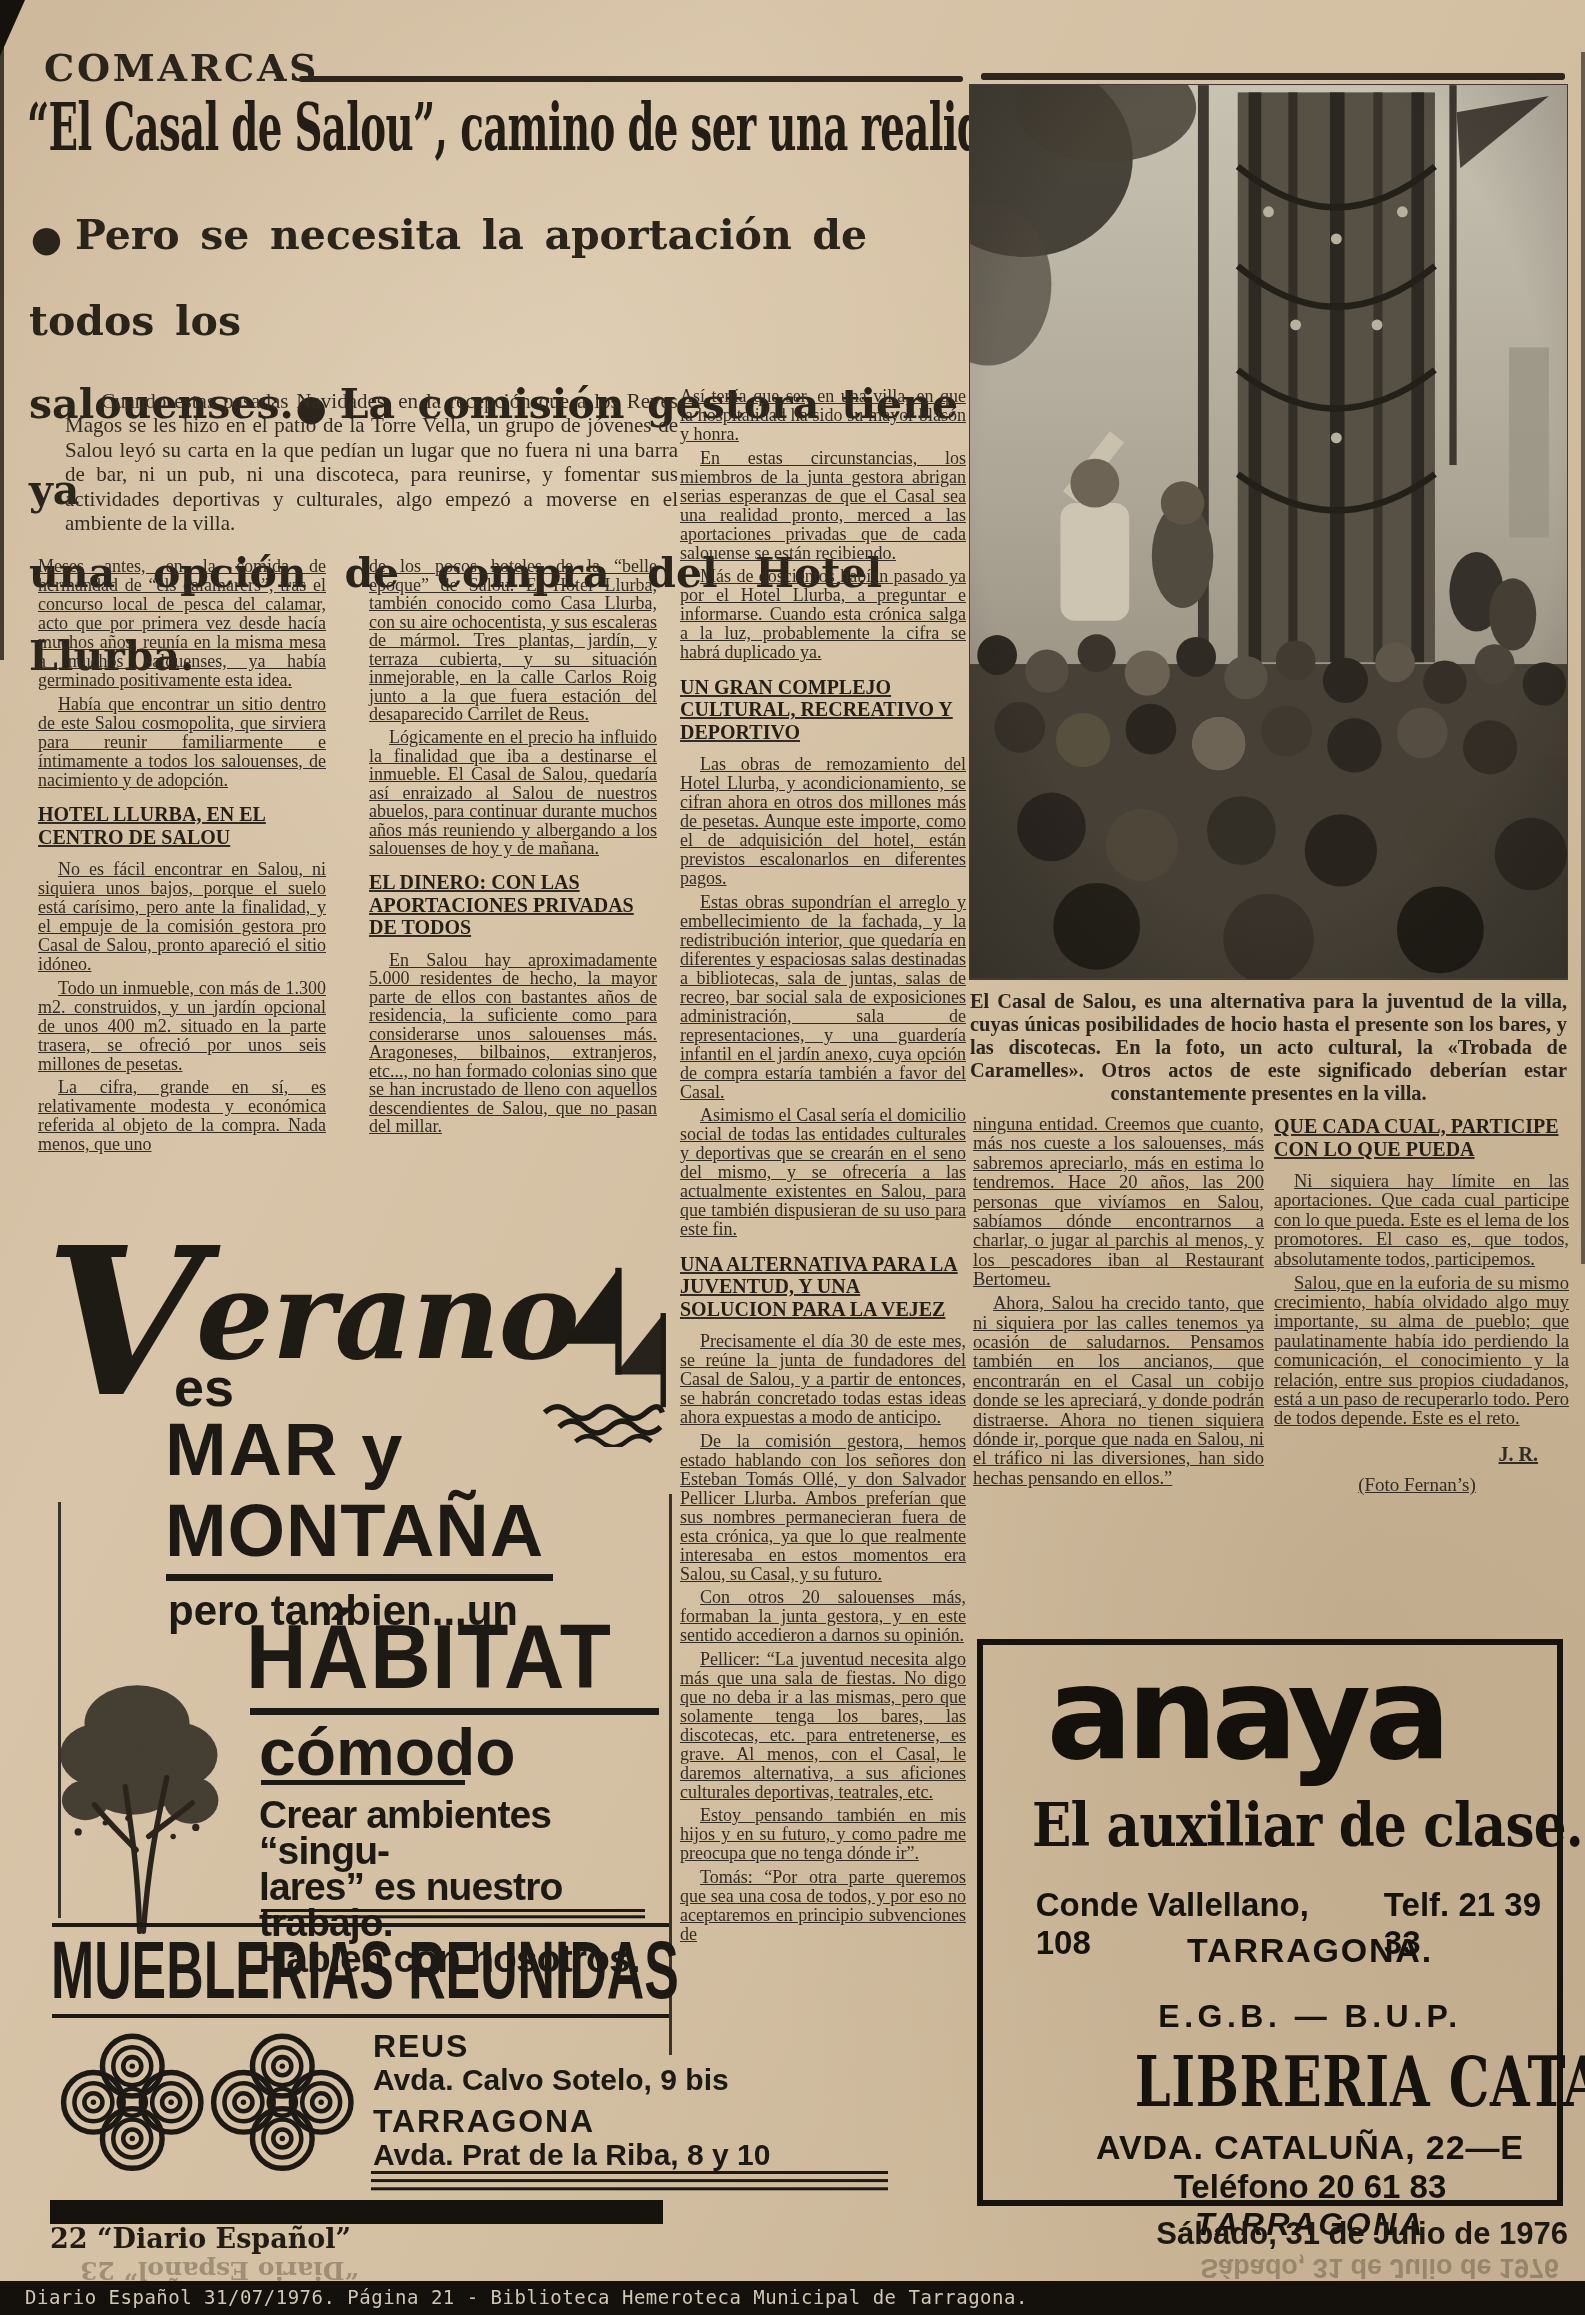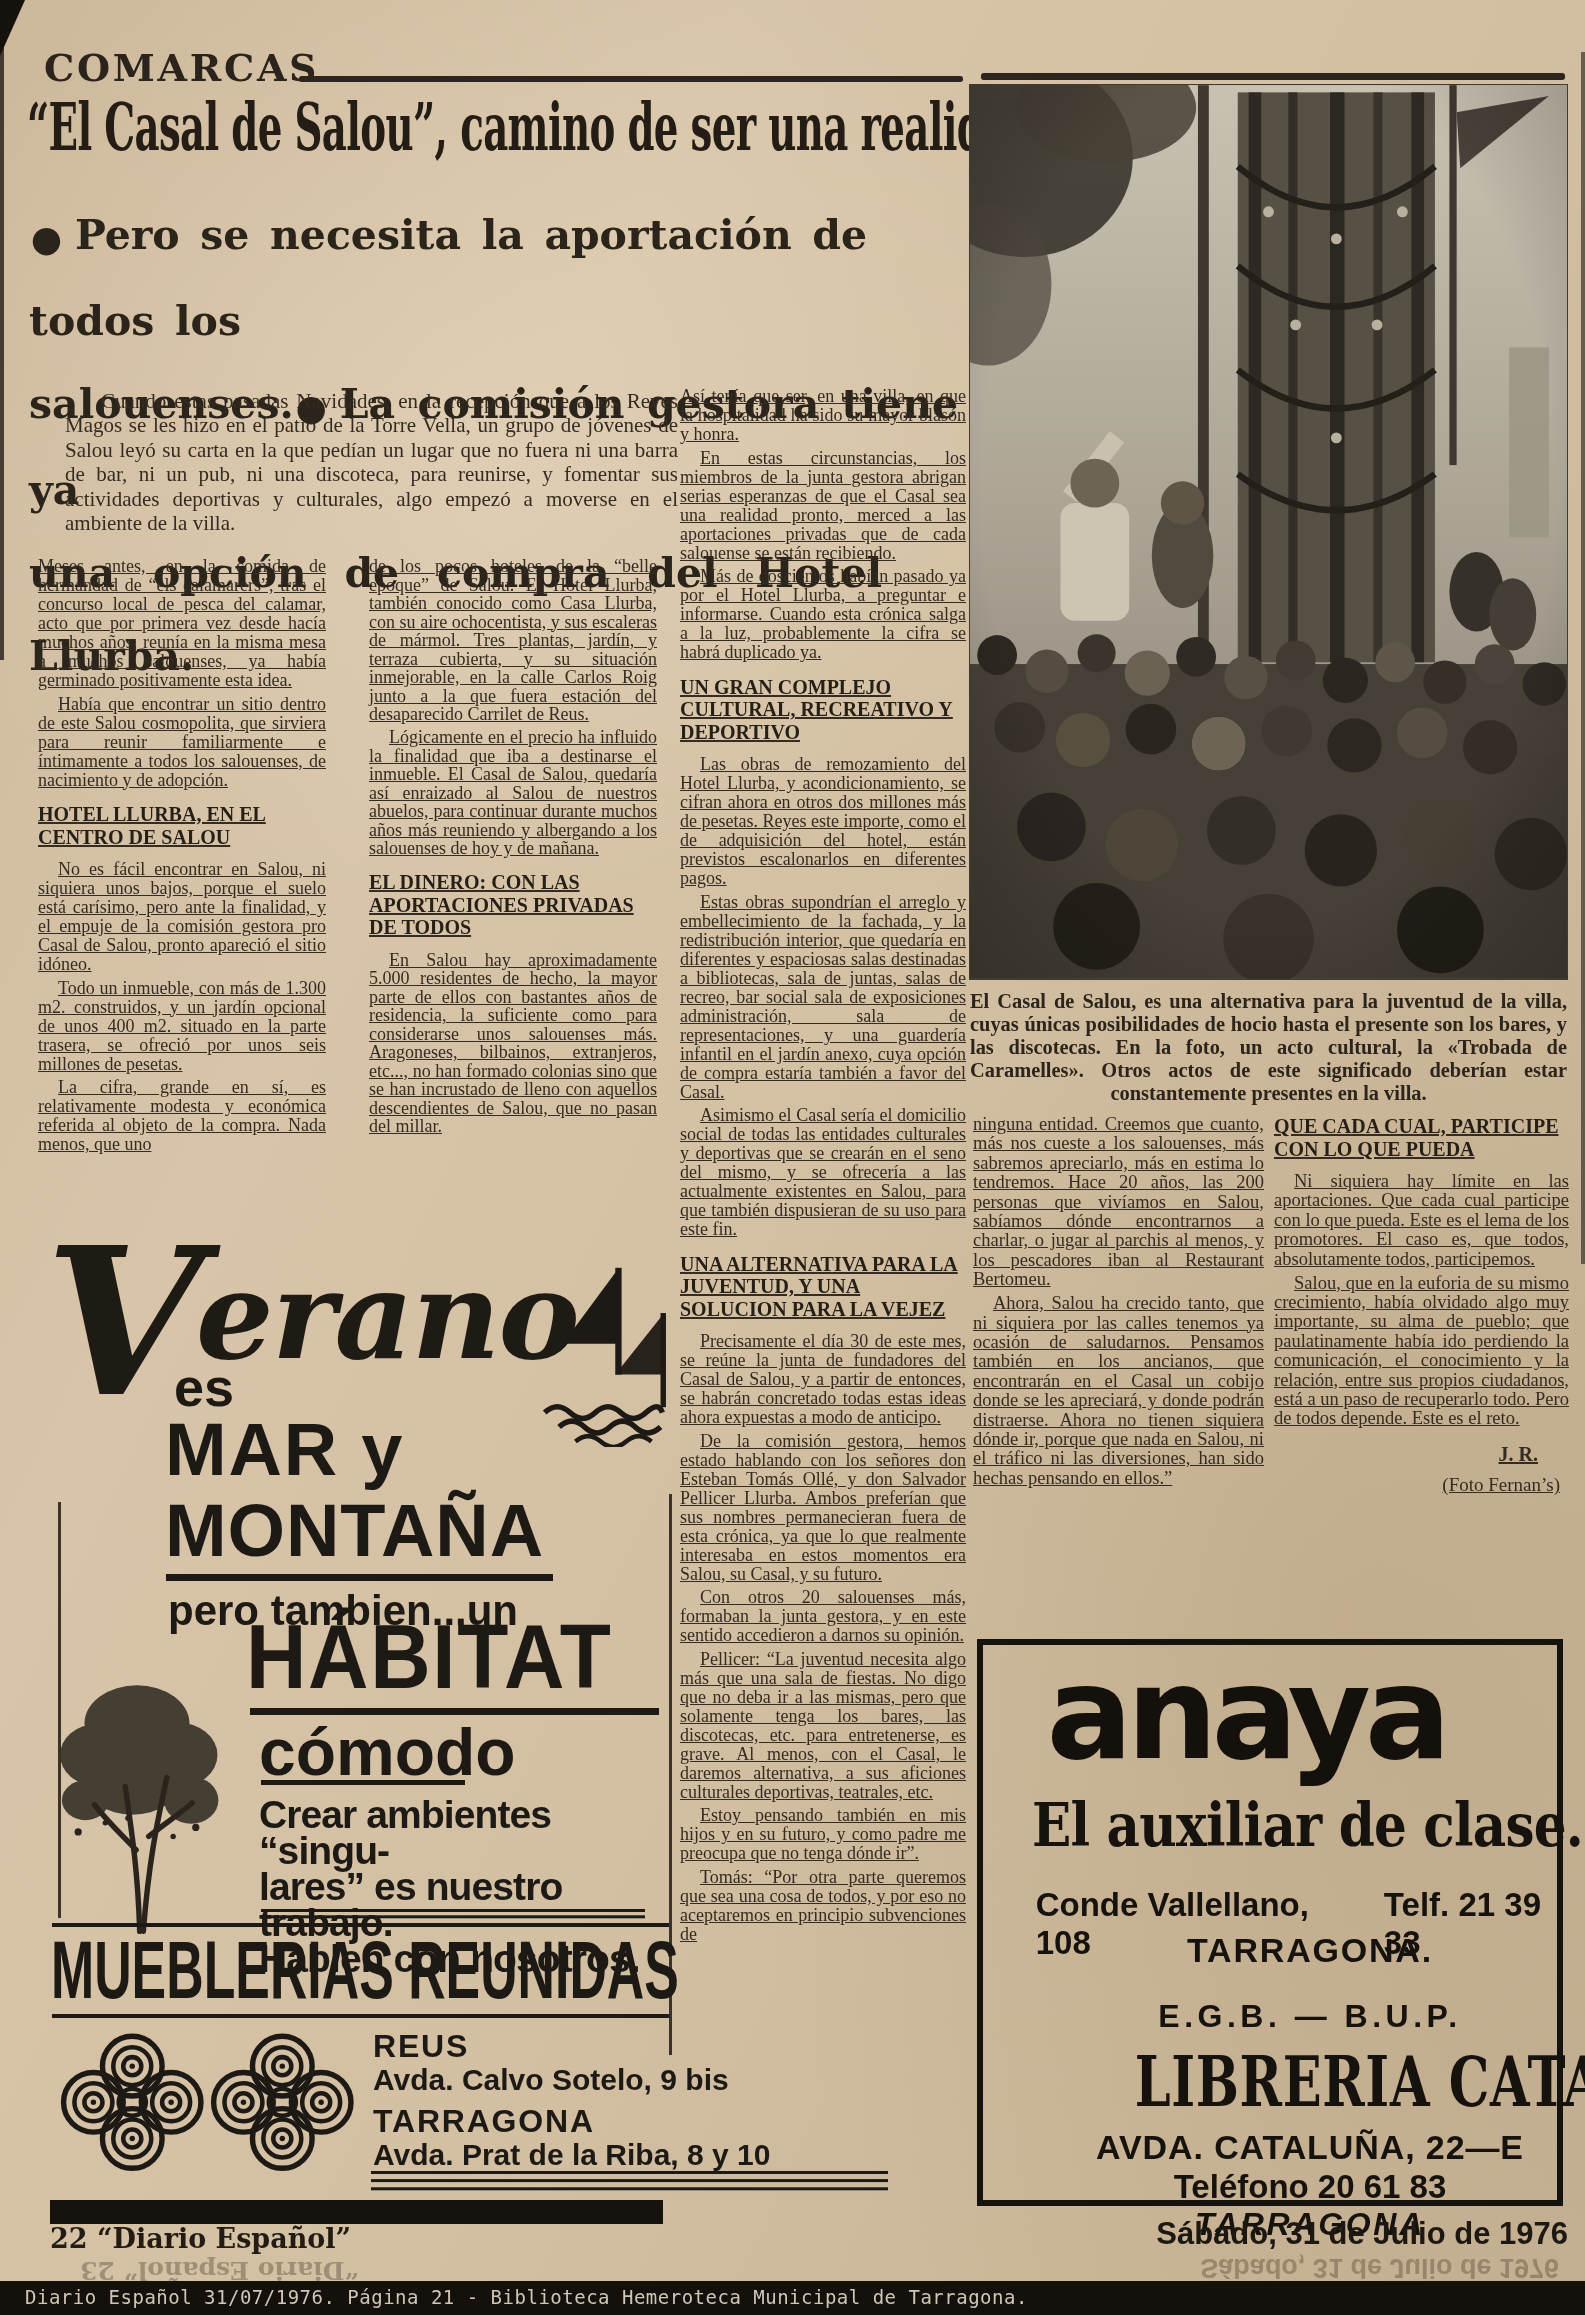--- a/index.html
+++ b/index.html
@@ -32,21 +32,21 @@
   .col p{margin:0 0 4.5px 0;text-indent:20px;}
   .col p.noind{text-indent:0;}
   .col h3{font:bold 20px/22.6px "Liberation Serif",serif;color:#261f16;margin:13.6px 0 11.8px 0;text-align:left;}
   .col1{left:38px;top:557px;width:288px;}
   .col2{left:369px;top:557px;width:288px;line-height:18.5px;}
   .col3{left:680px;top:387px;width:286px;}
   .col4{left:973px;top:1115px;width:291px;font-size:18.5px;line-height:19.4px;}
   .col5{left:1274px;top:1115px;width:295px;font-size:18.5px;line-height:19.4px;}
   .col5 h3{margin-top:0;}
   .byline{text-align:right;font-weight:bold;padding-right:31px;margin-top:16.3px;font-size:20px;}
-  .credit{text-align:right;padding-right:9px;margin-top:11px;font-size:19px;}
+  .credit{text-align:center;padding-right:9px;margin-top:11px;font-size:19px;}
   
   .photo{left:970px;top:85px;width:597px;height:894px;background:#9a948a;outline:1.8px solid #403a32;}
   .caption{left:970px;top:990px;width:597px;font:bold 20.4px/23px "Liberation Serif",serif;
     text-align:justify;text-align-last:center;color:#2c251c;}
   
   .vline{background:#3a332a;width:2.7px;}
   .corner-wedge{left:0;top:0;width:25px;height:56px;background:#15120e;clip-path:polygon(0 0,100% 0,0 100%);}
   .left-edge{left:0;top:0;width:3.6px;height:660px;background:rgba(22,18,12,.75);}
   .right-edge{right:0;top:52px;width:5.4px;height:1212px;background:rgba(18,14,9,.55);}
   
@@ -227,21 +227,21 @@
     <p>Lógicamente en el precio ha influido la finalidad que iba a destinarse el inmueble. El Casal de Salou, quedaría así enraizado al Salou de nuestros abuelos, para continuar durante muchos años más reuniendo y albergando a los salouenses de hoy y de mañana.</p>
     <h3>EL DINERO: CON LAS APORTACIONES PRIVADAS DE TODOS</h3>
     <p>En Salou hay aproximadamente 5.000 residentes de hecho, la mayor parte de ellos con bastantes años de residencia, la suficiente como para considerarse unos salouenses más. Aragoneses, bilbainos, extranjeros, etc..., no han formado colonias sino que se han incrustado de lleno con aquellos descendientes de Salou, que no pasan del millar.</p>
   </div>
 
   <div class="abs col col3">
     <p class="noind">Así tenía que ser, en una villa, en que la hospitalidad ha sido su mayor blasón y honra.</p>
     <p>En estas circunstancias, los miembros de la junta gestora abrigan serias esperanzas de que el Casal sea una realidad pronto, merced a las aportaciones privadas que de cada salouense se están recibiendo.</p>
     <p>Más de doscientos habían pasado ya por el Hotel Llurba, a preguntar e informarse. Cuando esta crónica salga a la luz, probablemente la cifra se habrá duplicado ya.</p>
     <h3>UN GRAN COMPLEJO CULTURAL, RECREATIVO Y DEPORTIVO</h3>
-    <p>Las obras de remozamiento del Hotel Llurba, y acondicionamiento, se cifran ahora en otros dos millones más de pesetas. Reyes este importe, como el de adquisición del hotel, están previstos escalonarlos en diferentes pagos.</p>
+    <p>Las obras de remozamiento del Hotel Llurba, y acondicionamiento, se cifran ahora en otros dos millones más de pesetas. Aunque este importe, como el de adquisición del hotel, están previstos escalonarlos en diferentes pagos.</p>
     <p>Estas obras supondrían el arreglo y embellecimiento de la fachada, y la redistribución interior, que quedaría en diferentes y espaciosas salas destinadas a bibliotecas, sala de juntas, salas de recreo, bar social sala de exposiciones administración, sala de representaciones, y una guardería infantil en el jardín anexo, cuya opción de compra estaría también a favor del Casal.</p>
     <p>Asimismo el Casal sería el domicilio social de todas las entidades culturales y deportivas que se crearán en el seno del mismo, y se ofrecería a las actualmente existentes en Salou, para que también dispusieran de su uso para este fin.</p>
     <h3>UNA ALTERNATIVA PARA LA JUVENTUD, Y UNA SOLUCION PARA LA VEJEZ</h3>
     <p>Precisamente el día 30 de este mes, se reúne la junta de fundadores del Casal de Salou, y a partir de entonces, se habrán concretado todas estas ideas ahora expuestas a modo de anticipo.</p>
     <p>De la comisión gestora, hemos estado hablando con los señores don Esteban Tomás Ollé, y don Salvador Pellicer Llurba. Ambos preferían que sus nombres permanecieran fuera de esta crónica, ya que lo que realmente interesaba en estos momentos era Salou, su Casal, y su futuro.</p>
     <p>Con otros 20 salouenses más, formaban la junta gestora, y en este sentido accedieron a darnos su opinión.</p>
     <p>Pellicer: “La juventud necesita algo más que una sala de fiestas. No digo que no deba ir a las mismas, pero que solamente tenga los bares, las discotecas, etc. para entretenerse, es grave. Al menos, con el Casal, le daremos alternativa, a sus aficiones culturales deportivas, teatrales, etc.</p>
     <p>Estoy pensando también en mis hijos y en su futuro, y como padre me preocupa que no tenga dónde ir”.</p>
     <p>Tomás: “Por otra parte queremos que sea una cosa de todos, y por eso no aceptaremos en principio subvenciones de</p>
   </div>

